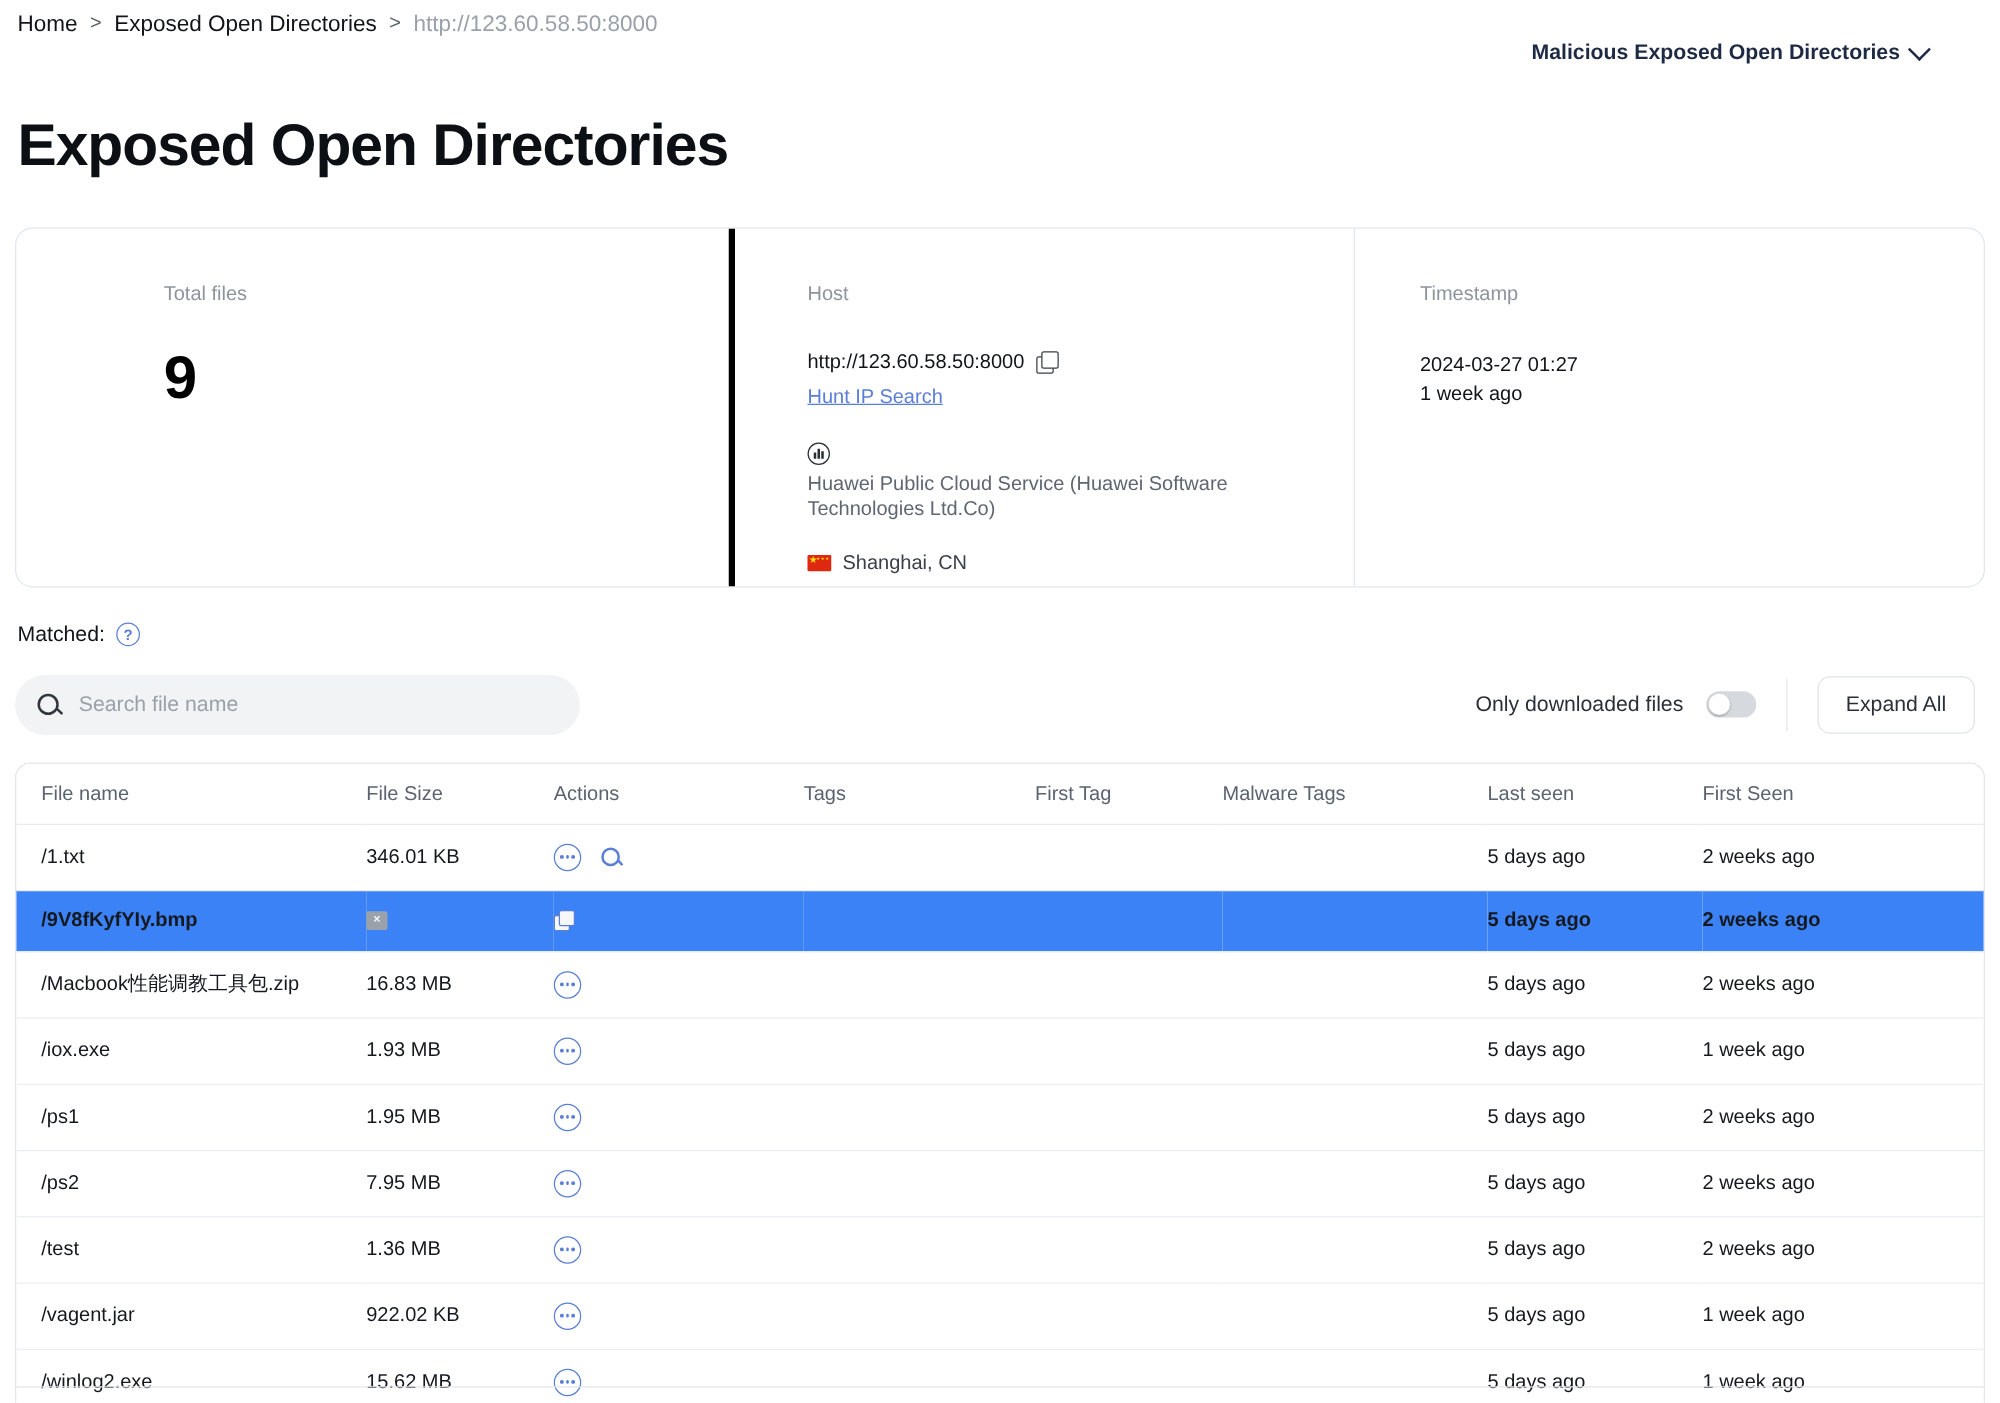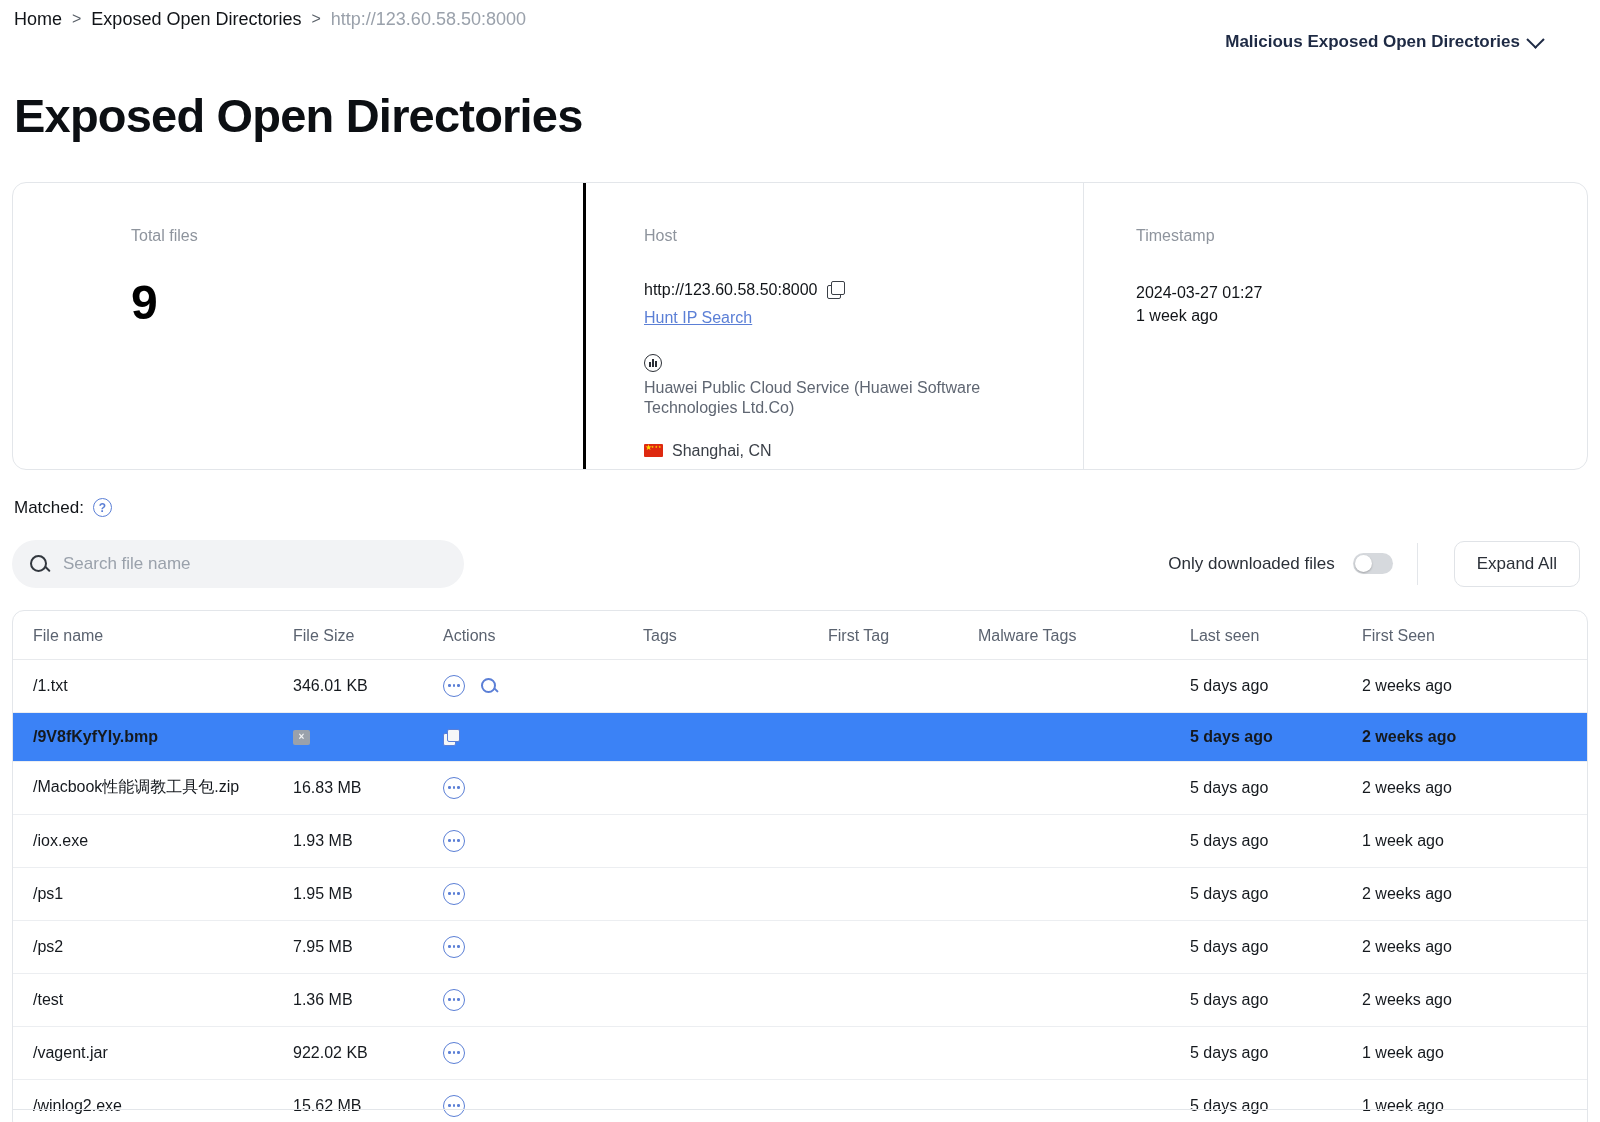--- a/index.html
+++ b/index.html
@@ -24,21 +24,21 @@
   .dropdown { display: flex; align-items: center; gap: 9px; font-size: 17px; font-weight: 700; color: #1e2a44; padding-right: 46px; margin-top: 26px; cursor: pointer; }
   .chev { display: inline-block; width: 13px; height: 13px; border-right: 2.4px solid #1e2a44; border-bottom: 2.4px solid #1e2a44; transform: rotate(45deg) translate(-2px,-2px); }
 
   
   h1.title { font-size: 47px; line-height: 1.1; font-weight: 800; letter-spacing: -0.8px; margin: 38px 0 0 2px; color: #0c0f13; }
 
   
   .card { margin: 40px 0 0 0; border: 1px solid #e3e6ea; border-radius: 14px; background: #fff; height: 288px; display: flex; padding-left: 40px; }
   .card-col { position: relative; padding: 42px 0 0 0; }
   .col-1 { width: 530px; padding-left: 78px; }
-  .col-2 { width: 500px; padding-left: 12px; border-left: 3px solid #000000; }
+  .col-2 { width: 500px; padding-left: 12px; border-left: 5px solid #000000; }
   .col-3 { flex: 1; padding-left: 52px; border-left: 1px solid #e3e6ea; }
   .col-2 { padding-left: 58px; }
   .field-label { font-size: 16px; color: #8e949d; line-height: 22px; }
   .big-number { font-size: 48px; font-weight: 700; margin-top: 28px; color: #000; letter-spacing: -1px; }
 
   .host-line { display: flex; align-items: center; gap: 10px; margin-top: 34px; font-size: 16px; color: #111418; }
   .copy-icon { width: 17px; height: 17px; position: relative; display: inline-block; cursor: pointer; }
   .copy-icon::before { content:""; position:absolute; left:0; top:4px; width:12px; height:12px; border:1.6px solid #3a3f46; border-radius:2px; background:#fff; }
   .copy-icon::after { content:""; position:absolute; left:4px; top:0; width:12px; height:12px; border:1.6px solid #3a3f46; border-radius:2px; background:#fff; }
   .hunt-link { display: inline-block; margin-top: 10px; font-size: 16px; color: #5b7fd6; text-decoration: underline; cursor: pointer; }
@@ -67,21 +67,21 @@
   .search-glass { width: 17px; height: 17px; border: 2.1px solid #32373e; border-radius: 50%; position: relative; flex: none; }
   .search-glass::after { content:""; position:absolute; width: 7px; height: 2.1px; background: #32373e; transform: rotate(45deg); right: -6px; bottom: 0px; border-radius: 2px; }
   .search-input { border: none; outline: none; background: transparent; font-size: 17px; color: #111418; font-family: inherit; width: 100%; }
   .search-input::placeholder { color: #9aa1ab; }
 
   .controls-right { margin-left: auto; display: flex; align-items: center; gap: 18px; padding-right: 8px; }
   .toggle-label { font-size: 17px; color: #2b3038; }
   .toggle { width: 40px; height: 21px; background: #d6d9dd; border-radius: 12px; position: relative; cursor: pointer; }
   .toggle::after { content:""; position:absolute; left: 2px; top: 2px; width: 17px; height: 17px; border-radius: 50%; background: #fff; box-shadow: 0 1px 2px rgba(0,0,0,.25); }
   .vdiv { width: 1px; height: 42px; background: #e3e6ea; margin: 0 6px; }
-  .expand-btn { border: 1px solid #e0e3e7; border-radius: 10px; background: #fff; font-size: 17px; color: #2b3038; padding: 12px 22px; cursor: pointer; font-family: inherit; margin-left: 12px; }
+  .expand-btn { border: 1px solid #e0e3e7; border-radius: 10px; background: #fff; font-size: 17px; color: #2b3038; padding: 12px 22px; cursor: pointer; font-family: inherit; }
 
   
   .table-wrap { margin-top: 22px; border: 1px solid #e3e6ea; border-radius: 12px; overflow: hidden; background: #fff; }
   table { width: 100%; border-collapse: collapse; table-layout: fixed; }
   th { text-align: left; font-size: 16px; font-weight: 400; color: #5b6370; padding: 16px 0 14px 0; border-bottom: 1px solid #e8eaed; }
   td { font-size: 16px; color: #15191e; padding: 15px 0; border-bottom: 1px solid #eceef1; height: 46px; }
   tbody tr:last-child td { border-bottom: none; }
   tr.alt td { background: #3b82f6; font-weight: bold; }
   .c1 { width: 280px; padding-left: 20px !important; }
   .c2 { width: 150px; }

